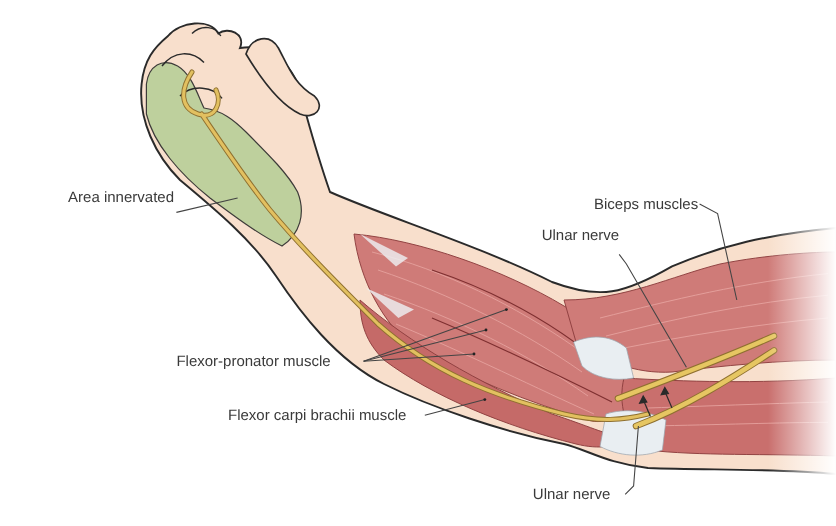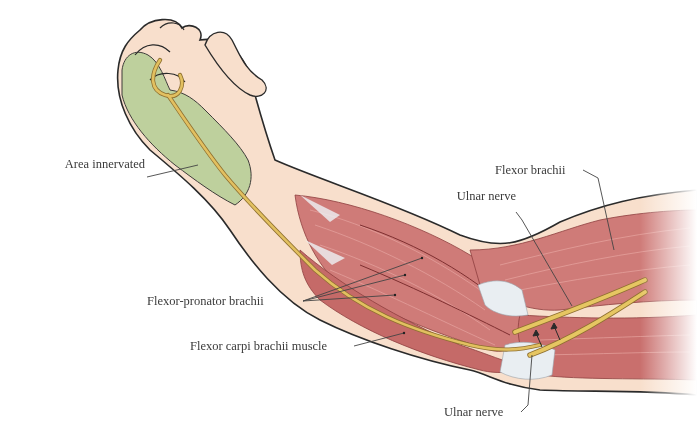--- a/index.html
+++ b/index.html
@@ -1,17 +1,17 @@
 <!DOCTYPE html>
 <html><head>
   <meta charset="utf-8">
   <style>
     html, body { margin:0; padding:0; background:#ffffff; }
     body { width:697px; height:438px; position:relative; overflow:hidden; font-family:"Liberation Sans", sans-serif; }
-    .stage { position:absolute; left:0; top:0; width:670px; height:438px;font-family:Liberation Serif, serif; }
+    .stage { position:absolute; left:0; top:0; width:670px; height:438px; }
     svg.art { position:absolute; left:0; top:0; }
     .label { position:absolute; font-size:12.5px; color:#3a3a3a; line-height:15px; white-space:nowrap; }
     .label.right { text-align:right; }
   </style>
 </head>
 <body>
 
 <div class="stage">
   <svg class="art" width="697" height="438" viewBox="0 0 697 438">
     <defs>
@@ -105,24 +105,24 @@
       <circle cx="422" cy="258" r="1.2"></circle>
       <circle cx="395" cy="295" r="1.2"></circle>
       <circle cx="404" cy="333" r="1.2"></circle>
     </g>
   </svg>
 
   <div class="label right" style="left:20px; top:157px; width:125px;">
     <div>Area innervated</div>
   </div>
 
-  <div class="label" style="left:495px; top:163px;">Flexor brachii</div>
+  <div class="label" style="left:495px; top:163px;">Biceps muscles</div>
 
   <div class="label right" style="left:430px; top:189px; width:86px;">
     <div>Ulnar nerve</div>
   </div>
 
-  <div class="label" style="left:147px; top:294px;">Flexor-pronator brachii</div>
+  <div class="label" style="left:147px; top:294px;">Flexor-pronator muscle</div>
 
   <div class="label" style="left:190px; top:339px;">Flexor carpi brachii muscle</div>
 
   <div class="label" style="left:444px; top:405px;">Ulnar nerve</div>
 </div>
 
 </body></html>

